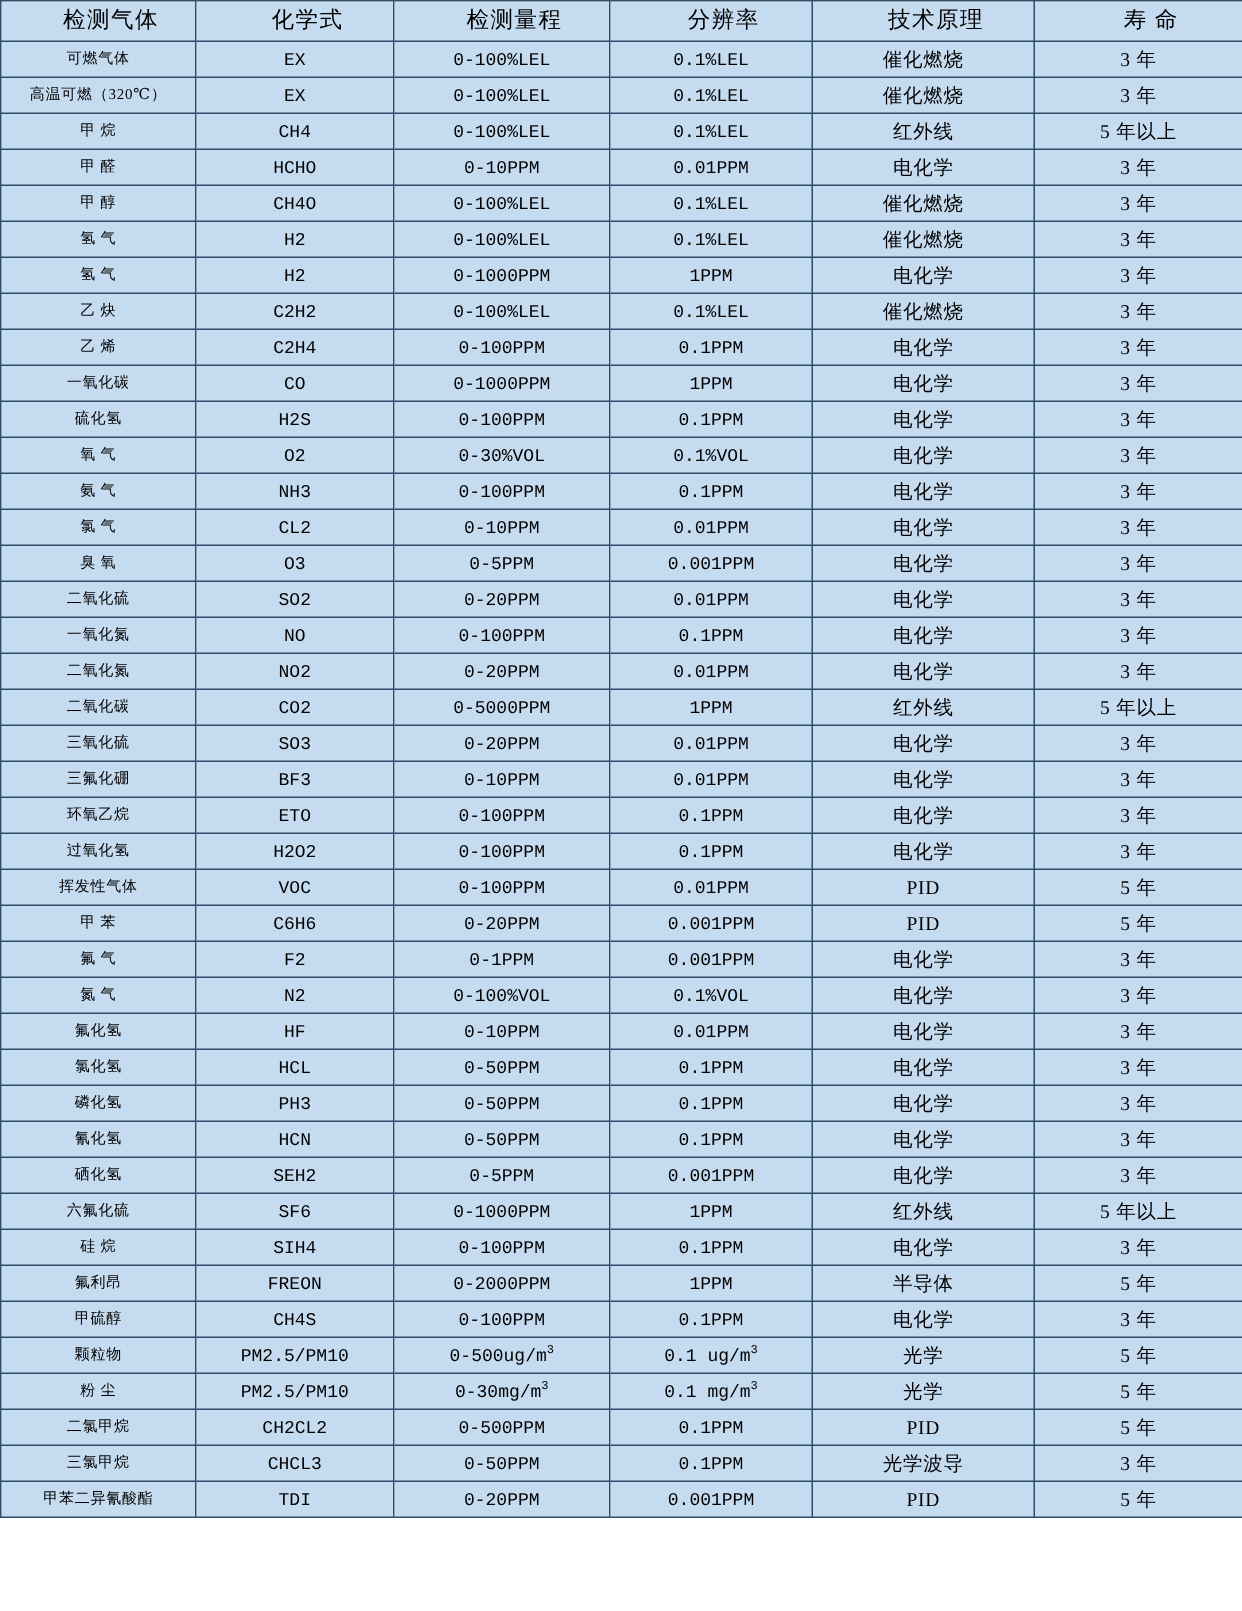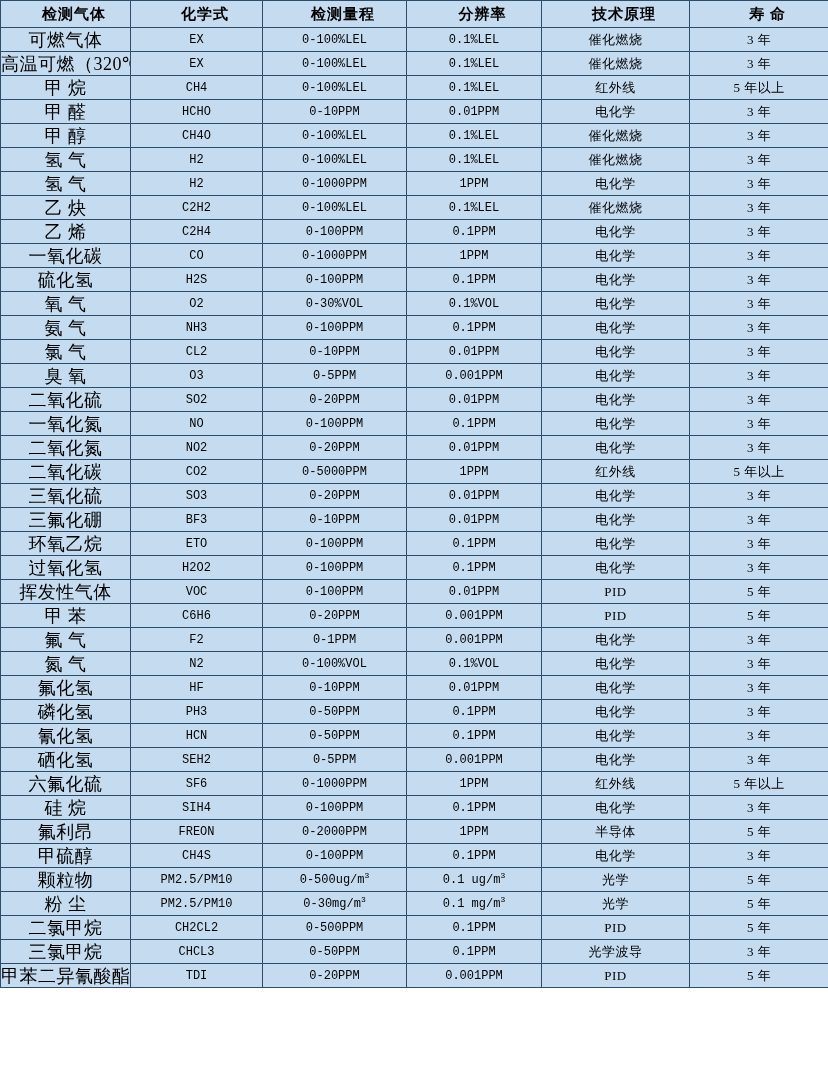--- a/index.html
+++ b/index.html
@@ -31,32 +31,32 @@
     background: #c5dcf0;
     color: #000000;
     padding: 0;
     height: 23px;
     line-height: 22px;
     overflow: hidden;
     white-space: nowrap;
   }
   #gas-table thead th {
     font-size: 15px;
-    font-weight: bold;
+    font-weight: normal;
     height: 26px;
     line-height: 25px;
     letter-spacing: 1px;
     padding-left: 17px;
   }
   #gas-table tbody td {
     font-size: 13px;
     font-weight: normal;
   }
   #gas-table tbody td.name {
-    font-size: 18px;
+    font-size: 10px;
     letter-spacing: 0.5px;
   }
   #gas-table tbody td.formula,
   #gas-table tbody td.range,
   #gas-table tbody td.res {
     font-family: "Liberation Mono", "DejaVu Sans Mono", monospace;
     font-size: 12px;
     letter-spacing: 0;
   }
   #gas-table tbody td.tech,
@@ -311,20 +311,28 @@
       </tr>
       <tr>
         <td class="name">氟化氢</td>
         <td class="formula">HF</td>
         <td class="range">0-10PPM</td>
         <td class="res">0.01PPM</td>
         <td class="tech">电化学</td>
         <td class="life">3 年</td>
       </tr>
       <tr>
+        <td class="name">氯化氢</td>
+        <td class="formula">HCL</td>
+        <td class="range">0-50PPM</td>
+        <td class="res">0.1PPM</td>
+        <td class="tech">电化学</td>
+        <td class="life">3 年</td>
+      </tr>
+      <tr>
         <td class="name">磷化氢</td>
         <td class="formula">PH3</td>
         <td class="range">0-50PPM</td>
         <td class="res">0.1PPM</td>
         <td class="tech">电化学</td>
         <td class="life">3 年</td>
       </tr>
       <tr>
         <td class="name">氰化氢</td>
         <td class="formula">HCN</td>

